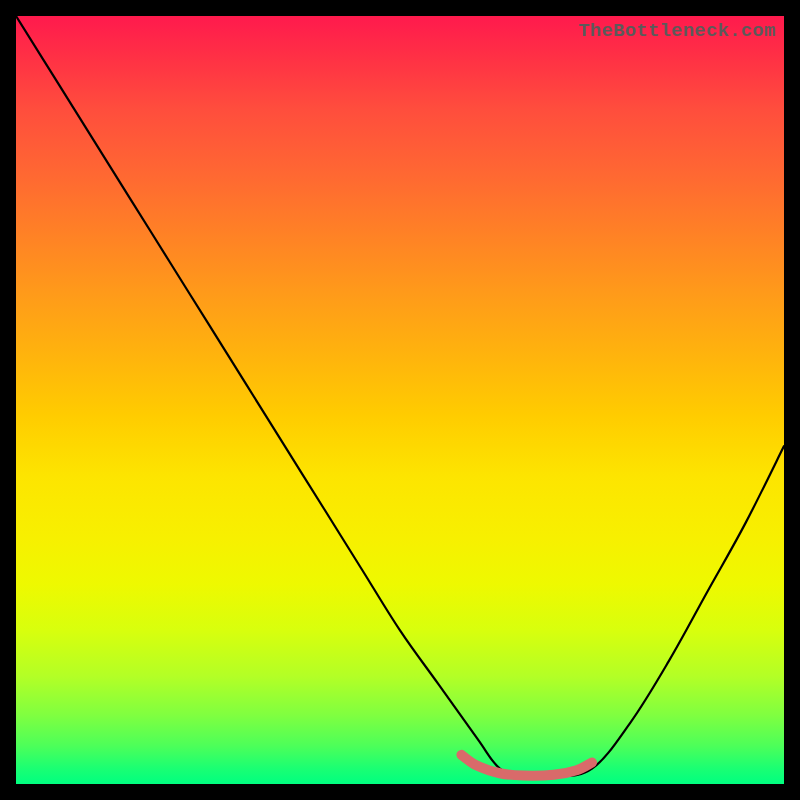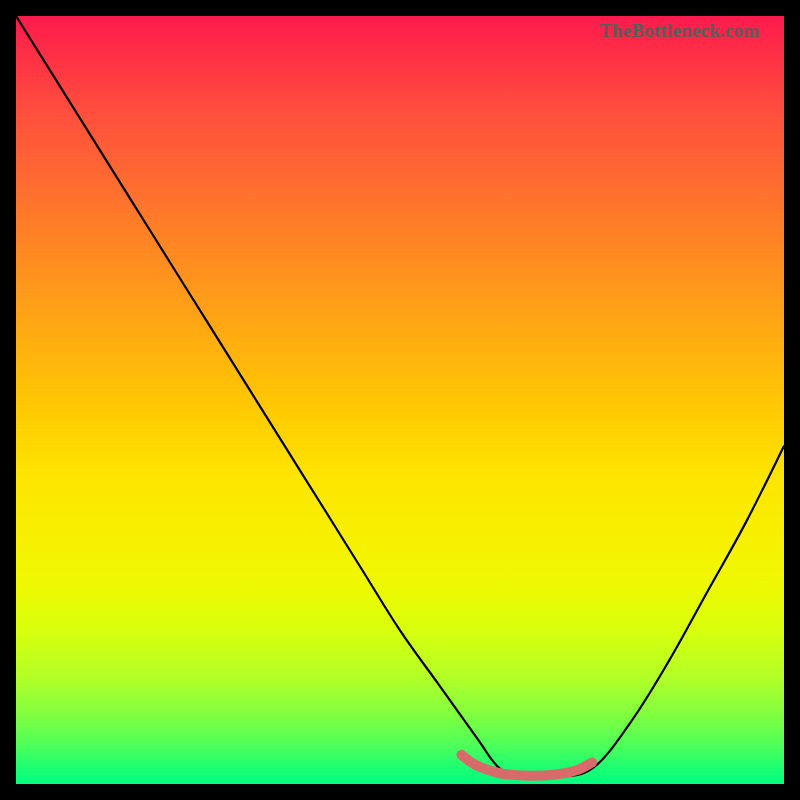--- a/index.html
+++ b/index.html
@@ -32,22 +32,22 @@
       #b3ff26 86%,
       #80ff40 91%,
       #4dff59 95%,
       #1aff73 98%,
       #00ff80 100%
     );
   }
   .watermark {
     position: absolute;
     top: 4px;
-    right: 24px;
-    font-family: Liberation Serif, serif;
+    right: 8px;
+    font-family: Liberation Mono, monospace;
     font-size: 19px;
     font-weight: 600;
     color: #5a5a5a;
     letter-spacing: 0.2px;
   }
   svg.curve {
     position: absolute;
     left: 0; top: 0;
     width: 768px;
     height: 768px;

